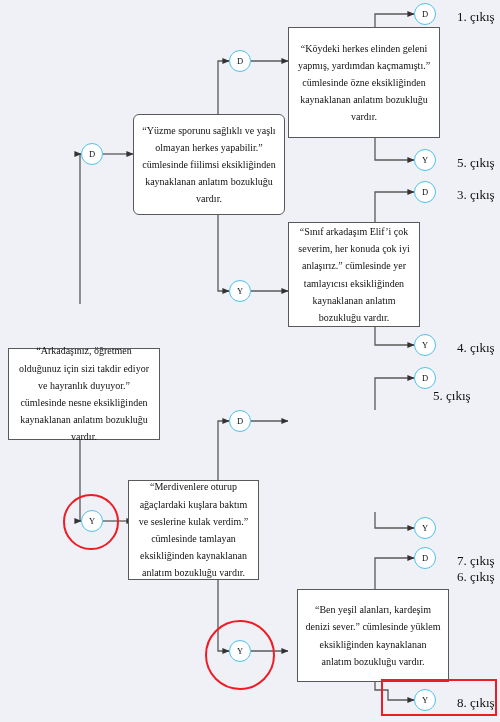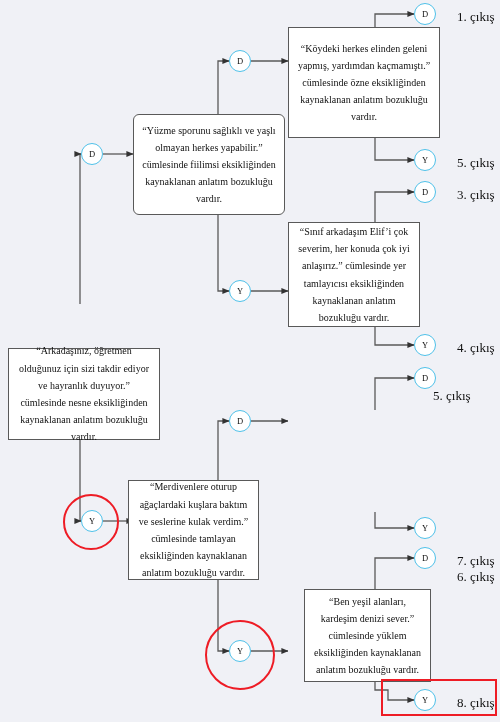--- a/index.html
+++ b/index.html
@@ -145,21 +145,21 @@
 
   <div class="node-box" style="left:288px; top:27px; width:152px; height:111px;">
     <span>“Köydeki herkes elinden geleni yapmış, yardımdan kaçmamıştı.” cümlesinde özne eksikliğinden kaynaklanan anlatım bozukluğu vardır.</span>
   </div>
 
   <div class="node-box" style="left:288px; top:222px; width:132px; height:105px;">
     <span>“Sınıf arkadaşım Elif’i çok severim, her konuda çok iyi anlaşırız.” cümlesinde yer tamlayıcısı eksikliğinden kaynaklanan anlatım bozukluğu vardır.</span>
   </div>
 
 
-  <div class="node-box" style="left:304px; top:589px; width:127px; height:93px;">
+  <div class="node-box" style="left:297px; top:589px; width:152px; height:93px;">
     <span>“Ben yeşil alanları, kardeşim denizi sever.” cümlesinde yüklem eksikliğinden kaynaklanan anlatım bozukluğu vardır.</span>
   </div>
 
   <div class="dnode" style="left:81px; top:143px;">
     <span>D</span>
   </div>
   <div class="dnode" style="left:81px; top:510px;">
     <span>Y</span>
   </div>
 

